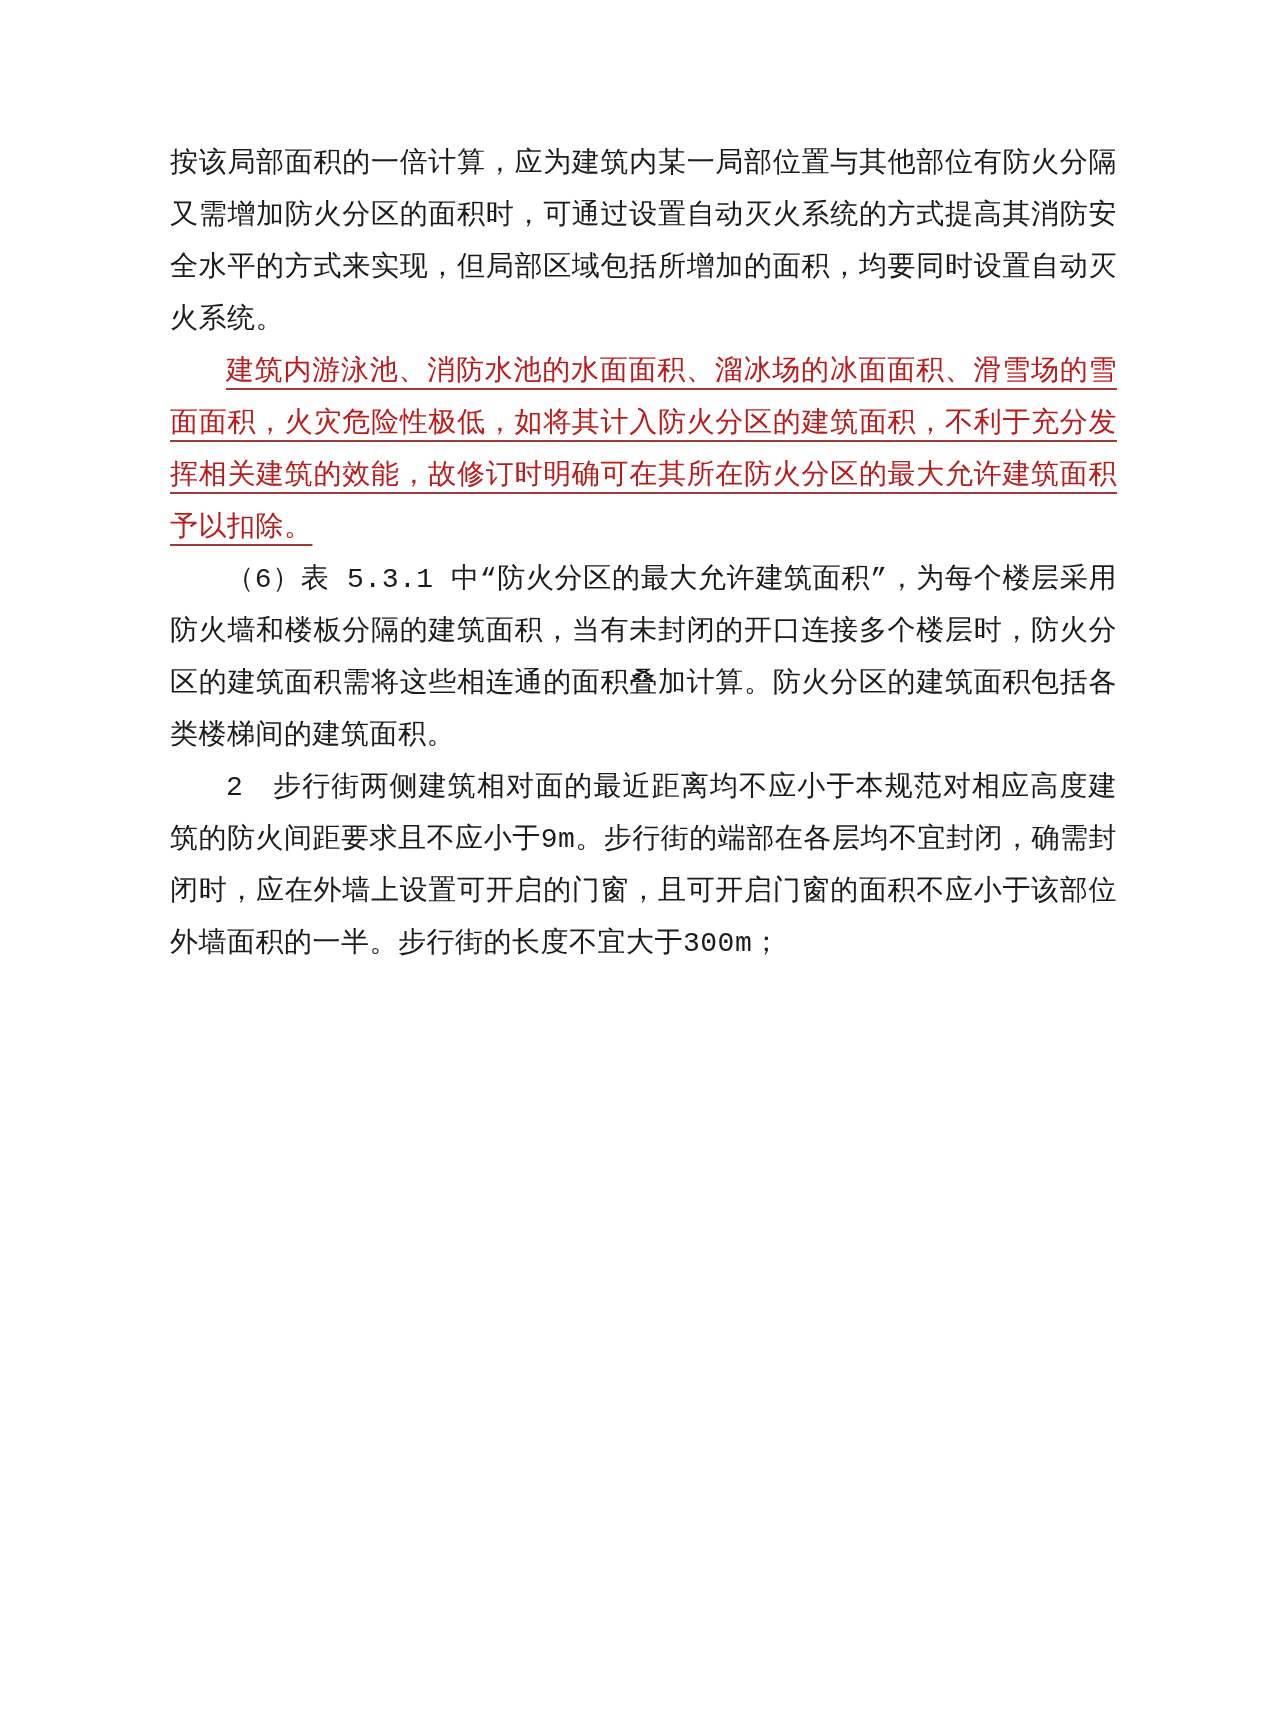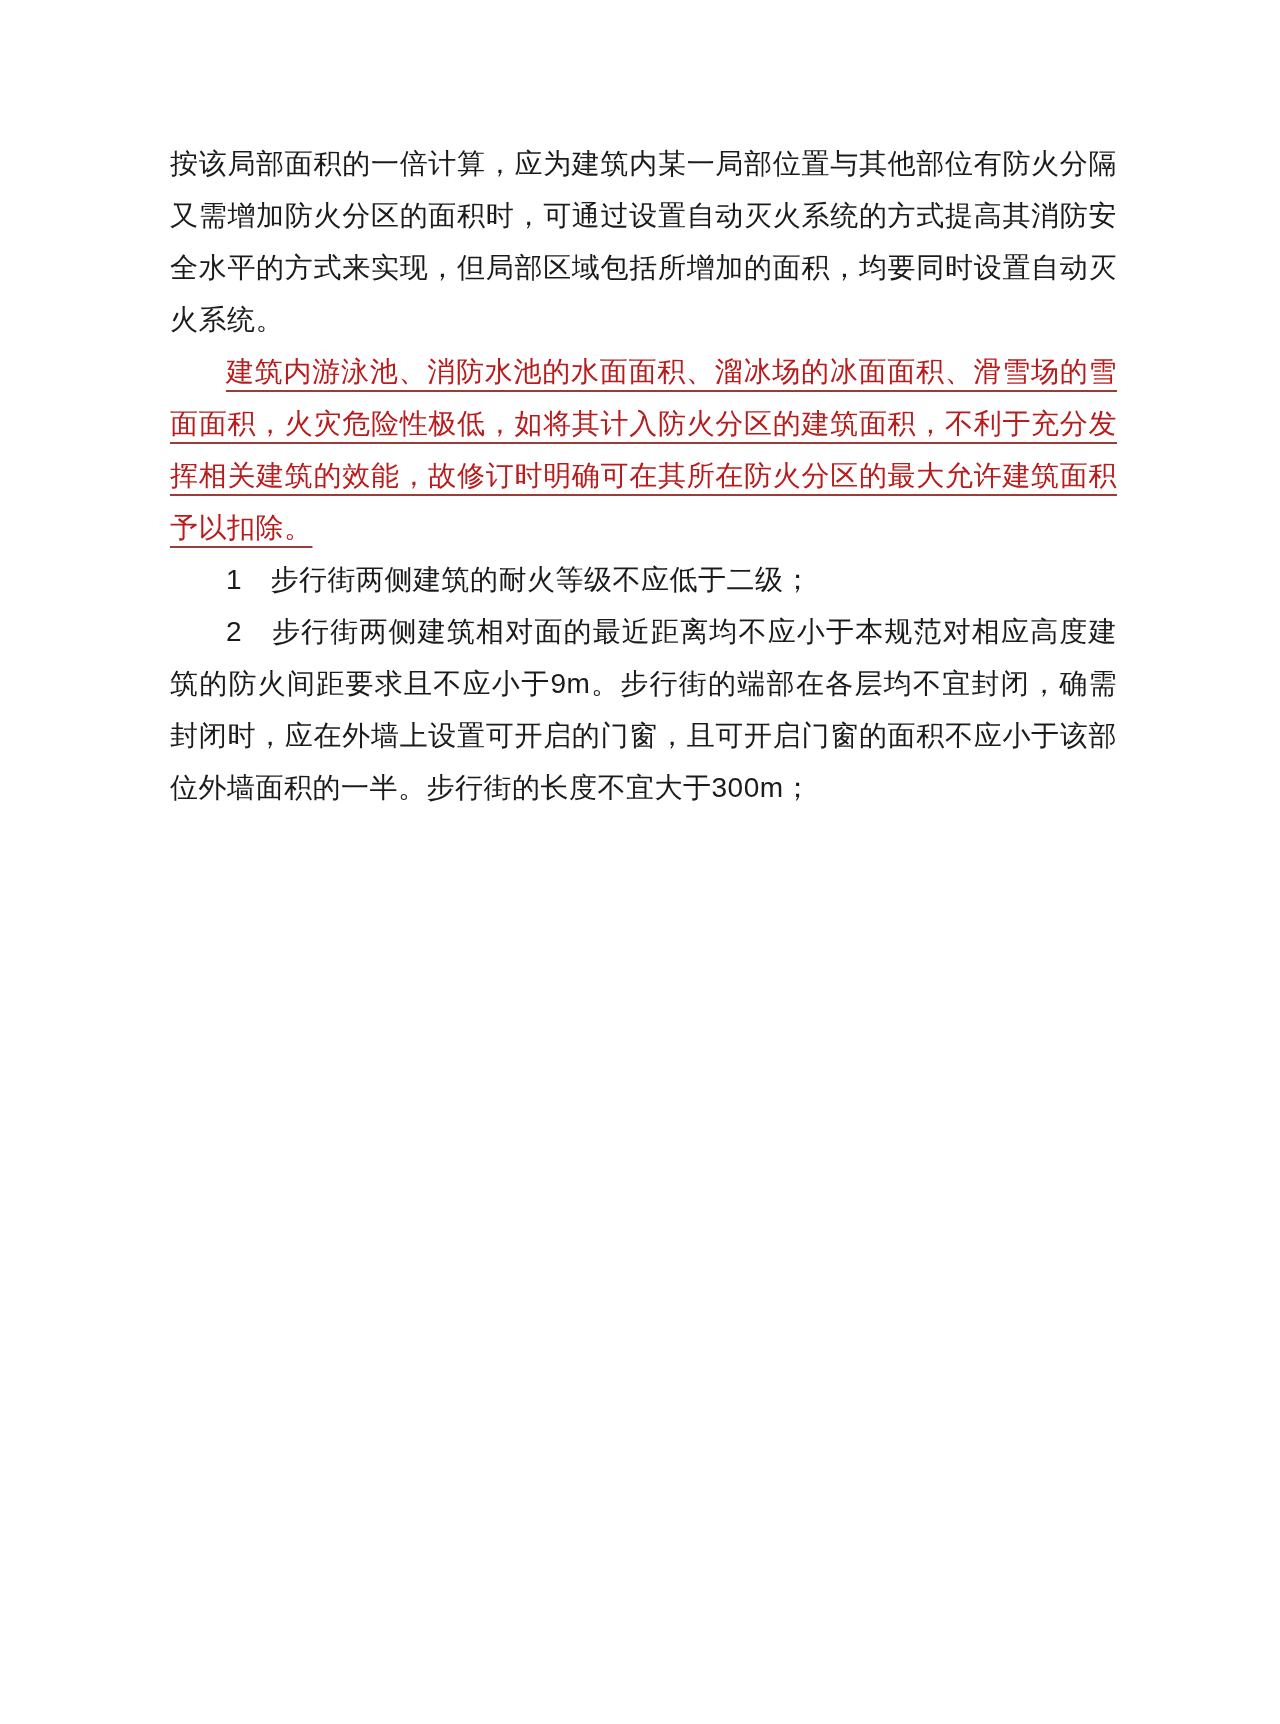--- a/index.html
+++ b/index.html
@@ -7,21 +7,21 @@
     padding: 0;
     background: #ffffff;
   }
   .page {
     position: relative;
     width: 1280px;
     height: 1547px;
     background: #ffffff;
     box-sizing: border-box;
     padding: 138px 163px 0 170px;
-    font-family: Liberation Sans, sans-serif;
+    font-family: Liberation Mono, monospace;
     color: #1b1b1b;
     overflow: hidden;
   }
   .para {
     margin: 0;
     font-size: 28px;
     line-height: 52px;
     text-align: justify;
     letter-spacing: 0.5px;
   }
@@ -40,19 +40,19 @@
 <body>
 
 <div class="page">
 
   <p class="para" data-variant="normal">按该局部面积的一倍计算，应为建筑内某一局部位置与其他部位有防火分隔又需增加防火分区的面积时，可通过设置自动灭火系统的方式提高其消防安全水平的方式来实现，但局部区域包括所增加的面积，均要同时设置自动灭火系统。</p>
 
   <p class="para" data-variant="red indent">建筑内游泳池、消防水池的水面面积、溜冰场的冰面面积、滑雪场的雪面面积，火灾危险性极低，如将其计入防火分区的建筑面积，不利于充分发挥相关建筑的效能，故修订时明确可在其所在防火分区的最大允许建筑面积予以扣除。</p>
 
 
 
+  <p class="para" data-variant="indent">（6）表 5.3.1 中“防火分区的最大允许建筑面积”，为每个楼层采用防火墙和楼板分隔的建筑面积，当有未封闭的开口连接多个楼层时，防火分区的建筑面积需将这些相连通的面积叠加计算。防火分区的建筑面积包括各类楼梯间的建筑面积。</p>
 
 
-  <p class="para" data-variant="indent">1　步行街两侧建筑的耐火等级不应低于二级；</p>
 
   <p class="para" data-variant="indent">2　步行街两侧建筑相对面的最近距离均不应小于本规范对相应高度建筑的防火间距要求且不应小于9m。步行街的端部在各层均不宜封闭，确需封闭时，应在外墙上设置可开启的门窗，且可开启门窗的面积不应小于该部位外墙面积的一半。步行街的长度不宜大于300m；</p>
 
 </div>
 
 </body></html>

